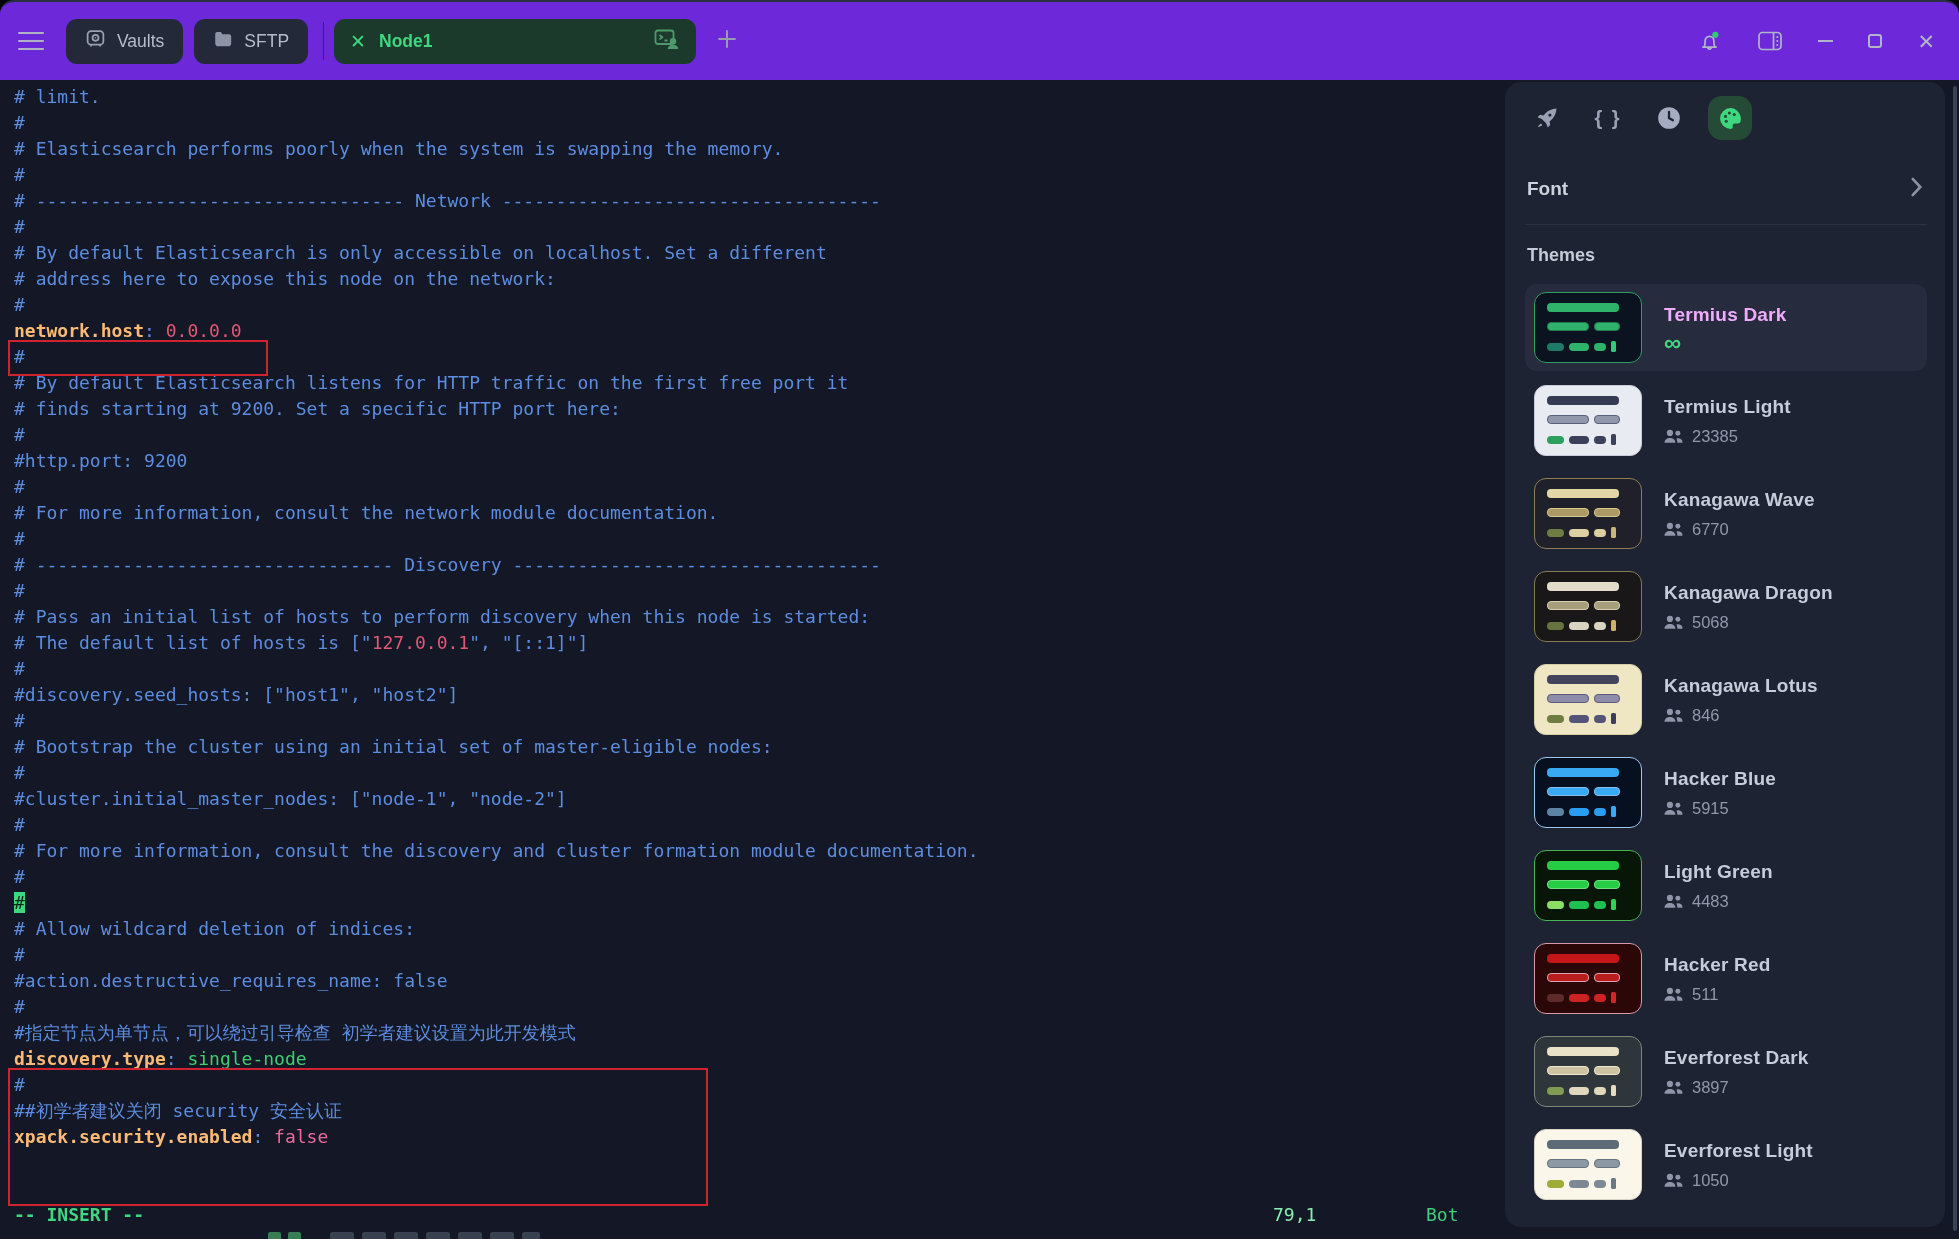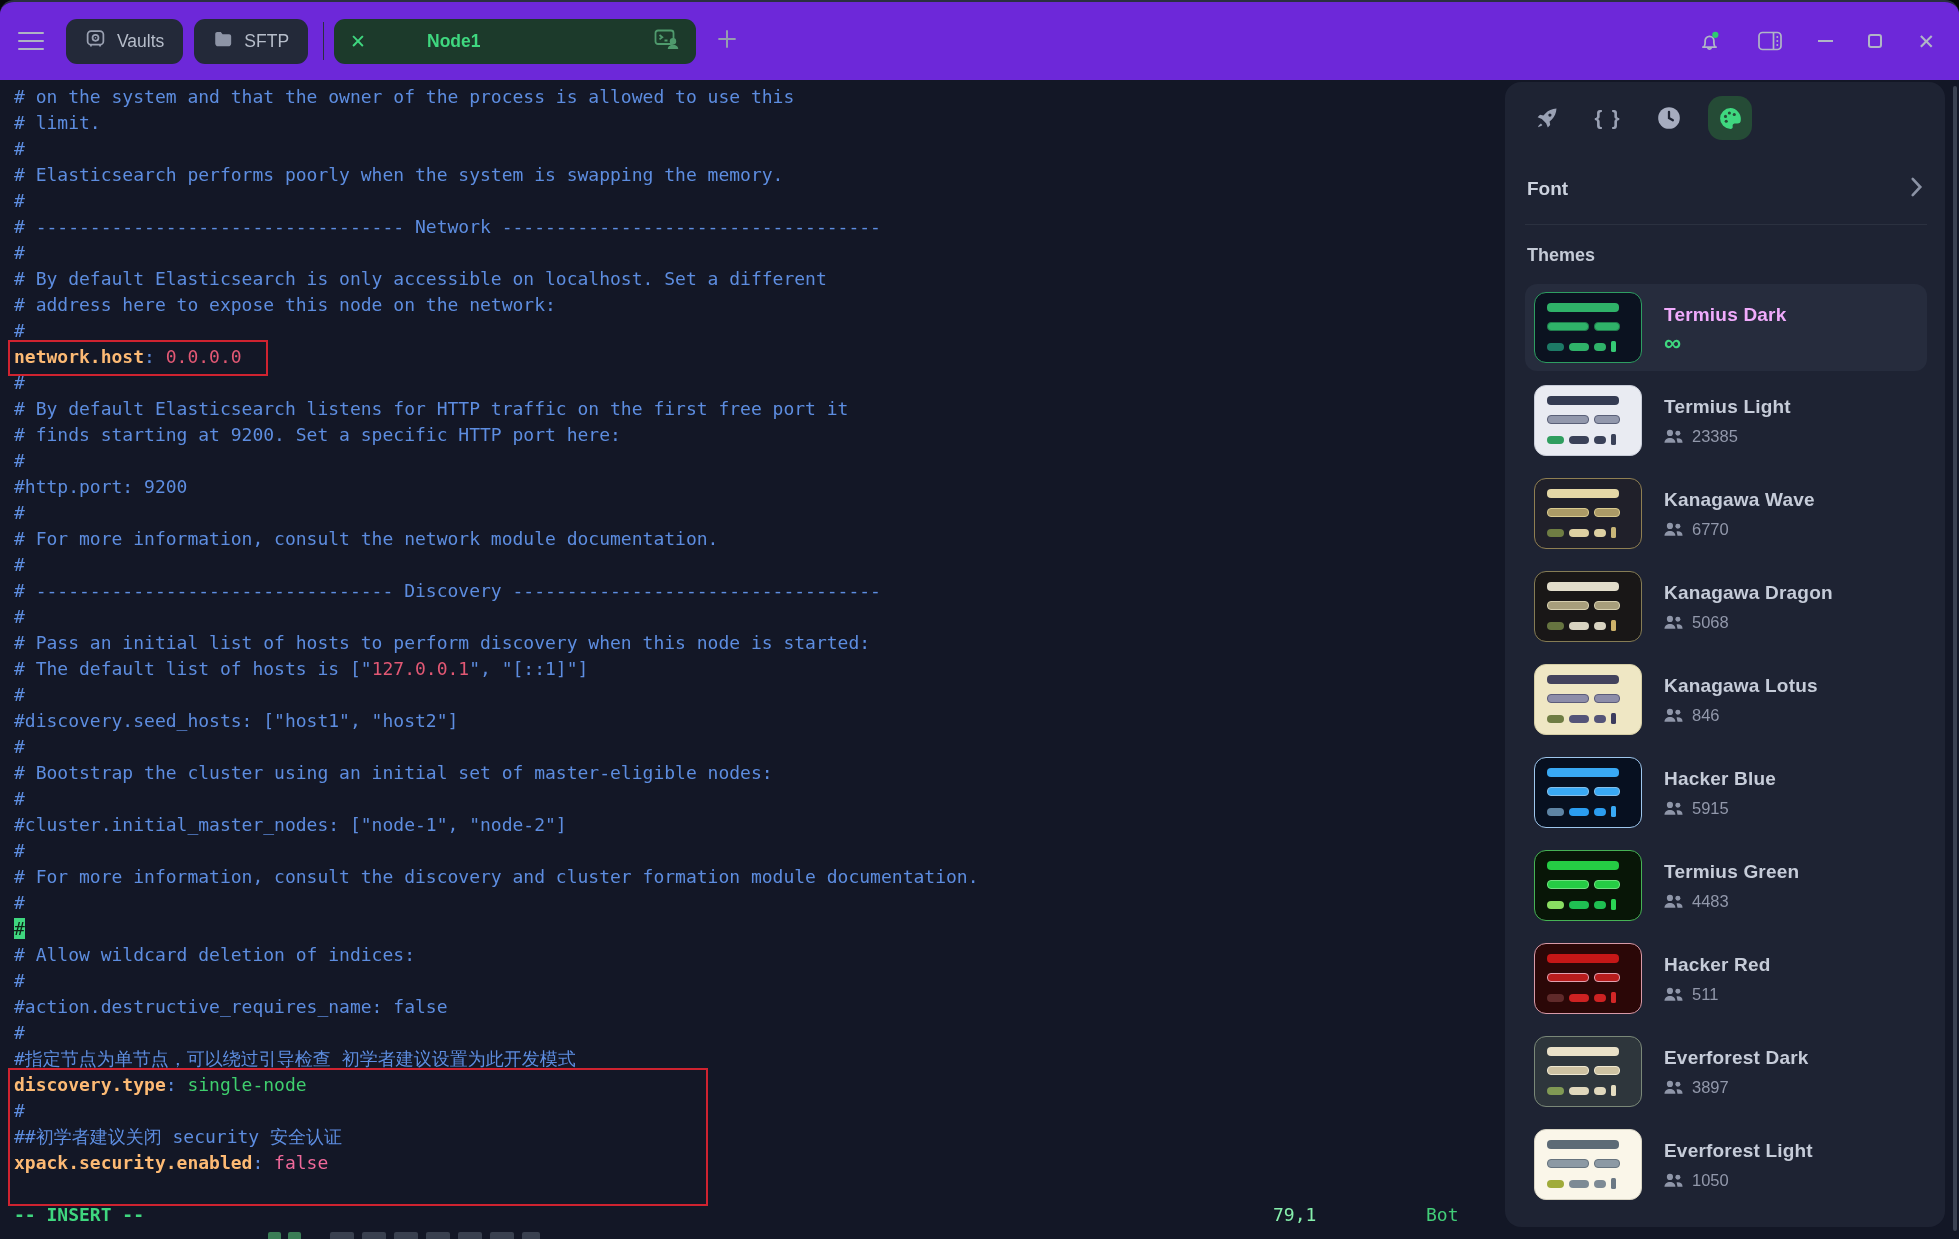--- a/index.html
+++ b/index.html
@@ -13,21 +13,21 @@
   .topbar { position:absolute; top:0; left:0; right:0; height:78px; background:#6d28d9;
             display:flex; align-items:center; padding:0 18px; }
   .hamburger { width:26px; height:18px; display:flex; flex-direction:column; justify-content:space-between; cursor:pointer; margin-right:22px; }
   .hamburger span { height:2.4px; background:#aeb4c4; border-radius:2px; }
   .tb-btn { height:45px; border-radius:11px; background:#232939; display:flex; align-items:center; gap:11px;
             padding:0 19px; margin-right:11px; color:#b6bdca; font-size:17.5px; cursor:pointer; }
   .tb-sep { width:1px; height:38px; background:#2b3140; margin:0 10px 0 4px; }
   .node-tab { width:362px; height:45px; border-radius:11px; background:#1c3a2b; display:flex; align-items:center;
               gap:13px; padding:0 16px; cursor:pointer; }
   .node-tab .x { color:#3fd77f; font-size:19px; line-height:1; }
-  .node-tab .lbl { color:#3fd77f; font-size:17.5px; font-weight:bold; flex:1;margin-left:48px; }
+  .node-tab .lbl { color:#3fd77f; font-size:17.5px; font-weight:bold; flex:1; }
   .plus { margin-left:18px; cursor:pointer; }
   .tb-space { flex:1; }
   .winctl { display:flex; align-items:center; gap:35px; margin-right:6px; }
   .winctl .ctl { cursor:pointer; display:flex; align-items:center; justify-content:center; }
   .min-glyph { display:inline-block; width:15px; height:2px; background:#b0b6c6; }
   .max-glyph { display:inline-block; width:14px; height:14px; border:2px solid #b0b6c6; border-radius:3px; }
   .close-glyph { color:#b0b6c6; font-size:21px; line-height:1; }
 
   
   .terminal { position:absolute; top:78px; left:0; width:1959px; height:1161px; background:#131726;
@@ -166,21 +166,20 @@
           <span class="max-glyph"></span>
         </span>
       <span class="ctl">
           <span class="close-glyph">✕</span>
         </span>
     </div>
   </div>
 
   <div class="terminal">
     <div class="term-lines" id="term-lines">
-        <div class="tline"><span class="sc"># on the system and that the owner of the process is allowed to use this</span></div>
         <div class="tline"><span class="sc"># limit.</span></div>
         <div class="tline"><span class="sc">#</span></div>
         <div class="tline"><span class="sc"># Elasticsearch performs poorly when the system is swapping the memory.</span></div>
         <div class="tline"><span class="sc">#</span></div>
         <div class="tline"><span class="sc"># ---------------------------------- Network -----------------------------------</span></div>
         <div class="tline"><span class="sc">#</span></div>
         <div class="tline"><span class="sc"># By default Elasticsearch is only accessible on localhost. Set a different</span></div>
         <div class="tline"><span class="sc"># address here to expose this node on the network:</span></div>
         <div class="tline"><span class="sc">#</span></div>
         <div class="tline"><span class="sk">network.host</span><span class="sc">: </span><span class="sr">0.0.0.0</span></div>
@@ -452,21 +451,21 @@
               <div class="b r2b"></div>
             </div>
       <div class="trow">
               <div class="b r3a"></div>
               <div class="b r3b"></div>
               <div class="b r3c"></div>
               <div class="b rcur"></div>
             </div>
     </div>
     <div class="tmeta">
-      <div class="tname">Termius Green</div>
+      <div class="tname">Light Green</div>
       <div class="tusers">
         <svg class="people" width="19" height="15" viewBox="0 0 16 12">
           <circle cx="5" cy="3" r="2.6"></circle>
           <path d="M.4 11.2c0-2.5 2.1-4 4.6-4s4.6 1.5 4.6 4z"></path>
           <circle cx="11.7" cy="3.3" r="2.1"></circle>
           <path d="M10.6 7.6c.4-.1.8-.1 1.1-.1 2.2 0 3.9 1.3 3.9 3.3v.4h-4.2z"></path>
         </svg>
         <span class="ucount">4483</span>
 
       </div>

